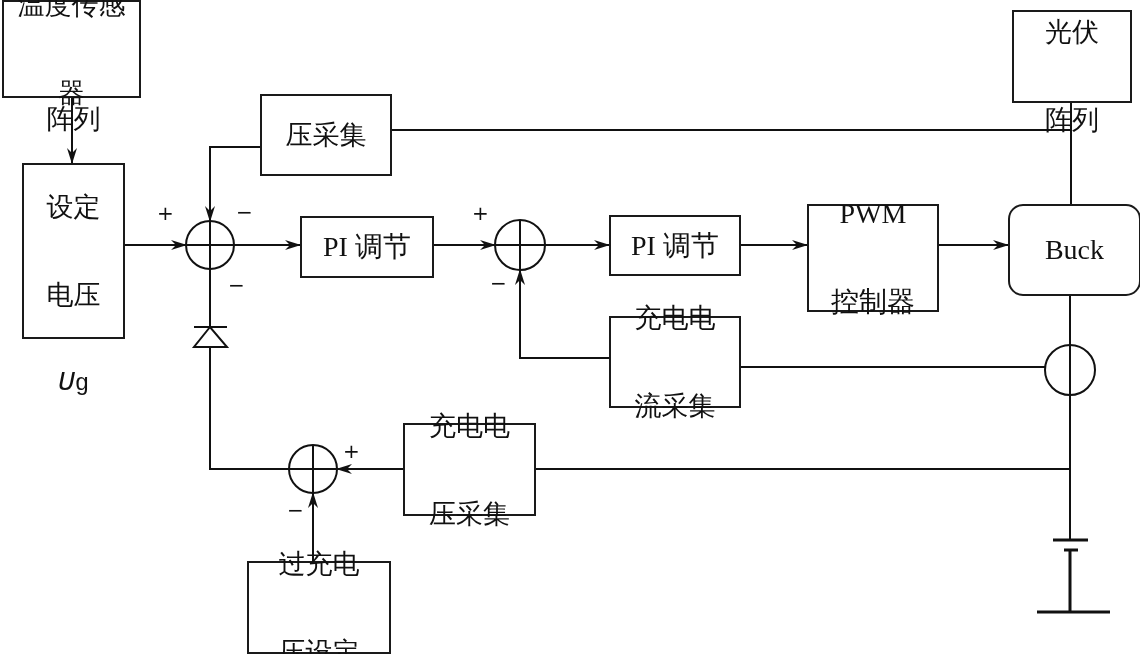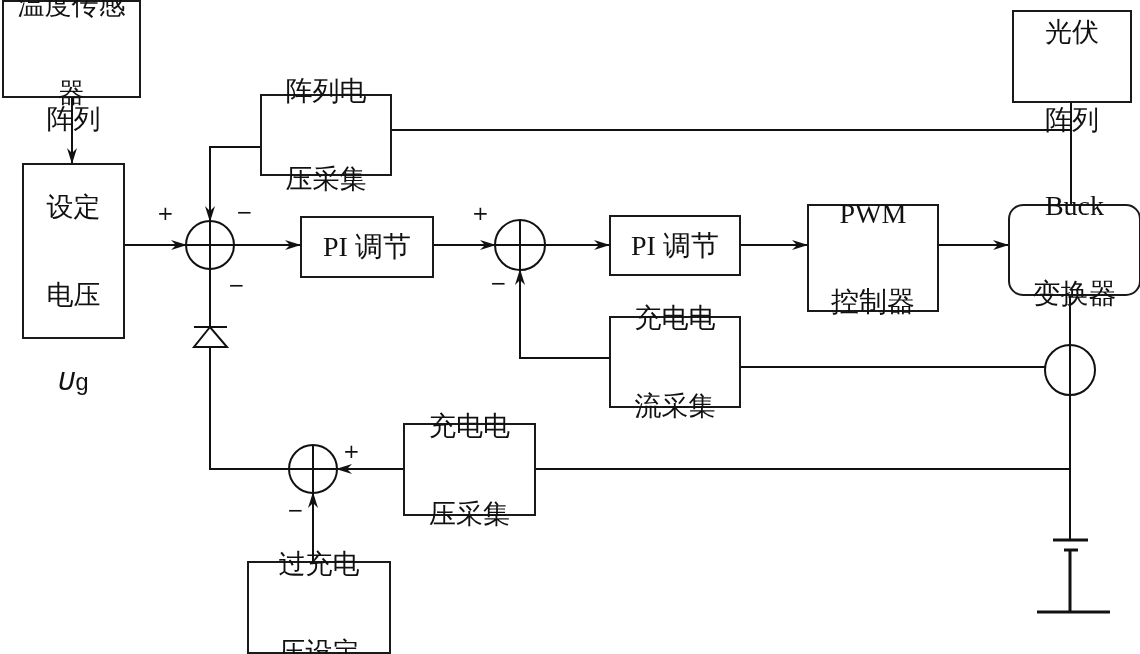--- a/index.html
+++ b/index.html
@@ -100,40 +100,38 @@
 </div>
 
 <div class="box" style="left:22px;top:163px;width:103px;height:176px;line-height:40px;">
   <span>阵列</span>
   <span>设定</span>
   <span>电压</span>
   <span class="ug"><span style="display:inline">U</span><sub>g</sub></span>
 </div>
 
 <div class="box" style="left:260px;top:94px;width:132px;height:82px;">
-  <span>阵列电</span>
   <span>压采集</span>
 </div>
 
 <div class="box latin" style="left:300px;top:216px;width:134px;height:62px;">
   <span>PI 调节</span>
 </div>
 
 <div class="box latin" style="left:609px;top:215px;width:132px;height:61px;">
   <span>PI 调节</span>
 </div>
 
 <div class="box latin" style="left:807px;top:204px;width:132px;height:108px;">
   <span>PWM</span>
   <span>控制器</span>
 </div>
 
 <div class="box latin" style="left:1008px;top:204px;width:133px;height:92px;border-radius:15px;">
   <span>Buck</span>
-  <span>变换器</span>
 </div>
 
 <div class="box" style="left:1012px;top:10px;width:120px;height:93px;justify-content:space-between;">
   <span>光伏</span>
   <span>阵列</span>
 </div>
 
 <div class="box" style="left:609px;top:316px;width:132px;height:92px;">
   <span>充电电</span>
   <span>流采集</span>

